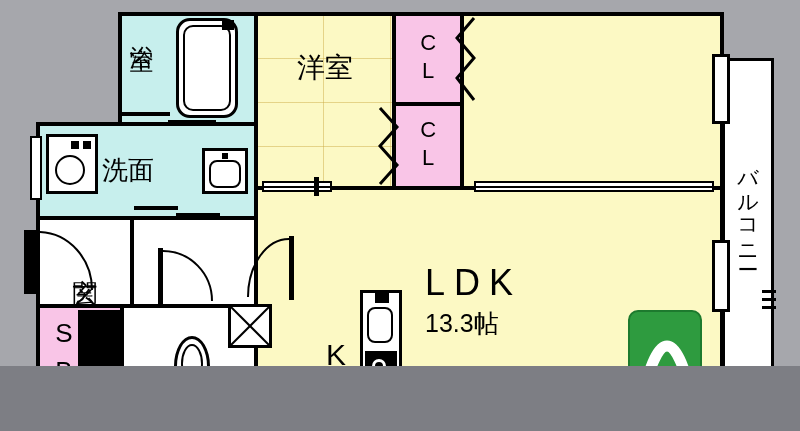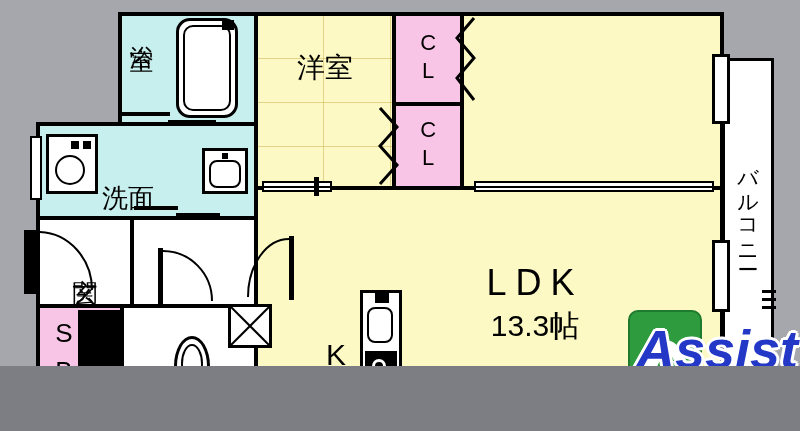--- a/index.html
+++ b/index.html
@@ -152,39 +152,38 @@
 
   <div class="label center-flex" style="left:392px;top:16px;width:72px;height:84px;">
     <span class="vtext" style="font-size:22px;">CL</span>
   </div>
 
 
   <div class="label center-flex" style="left:392px;top:106px;width:72px;height:78px;">
     <span class="vtext" style="font-size:22px;">CL</span>
   </div>
 
-  <div class="label" style="left:102px;top:156px;font-size:26px;margin-top:28px;">洗面</div>
+  <div class="label" style="left:102px;top:156px;font-size:26px;">洗面</div>
 
   <div class="label center-flex" style="left:36px;top:220px;width:98px;height:84px;">
     <span class="vtext" style="font-size:25px;">玄関</span>
   </div>
 
   <div class="label vtext" style="left:48px;top:318px;font-size:26px;letter-spacing:8px;">SB</div>
 
   <div class="label" style="left:326px;top:338px;font-size:30px;">K</div>
 
-  <div class="label" style="left:425px;top:262px;width:220px;text-align:center;">
+  <div class="label" style="left:425px;top:262px;width:220px;">
     <div style="font-size:36px;letter-spacing:9px;">LDK</div>
-    <div style="font-size:30px;margin-top:6px;">13.3帖</div>
+    <div style="font-size:25px;margin-top:6px;">13.3帖</div>
   </div>
 
   <div class="label center-flex" style="left:722px;top:62px;width:52px;height:290px;">
     <span class="vtext" style="font-size:21px;letter-spacing:2px;">バルコニー</span>
   </div>
 
   <div class="logo-mark">
     <svg width="74" height="88" viewBox="0 0 74 88">
       <path d="M12,86 Q37,-18 62,86" stroke="#ffffff" stroke-width="11" fill="none"></path>
     </svg>
   </div>
-  <div class="logo-text">Assist</div>
 
 </div>
 
 </body></html>

